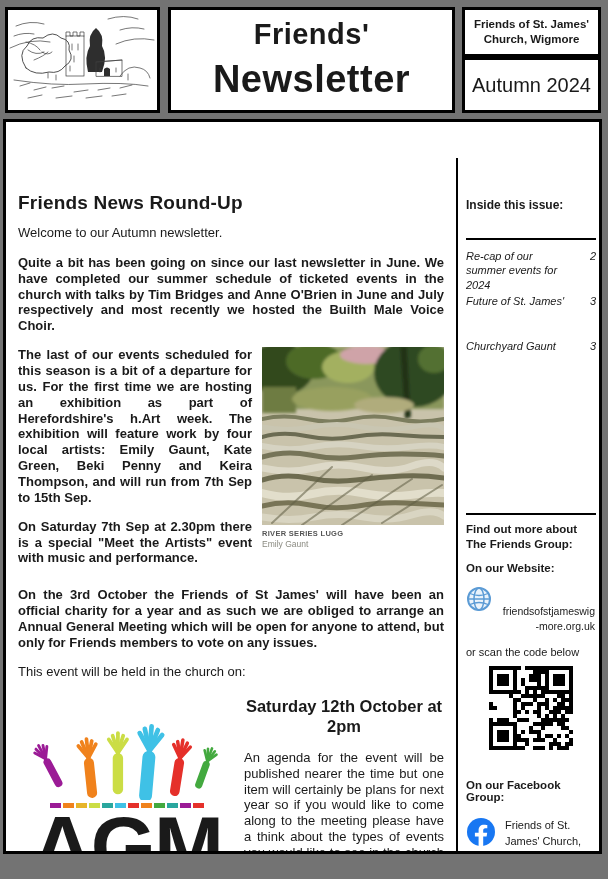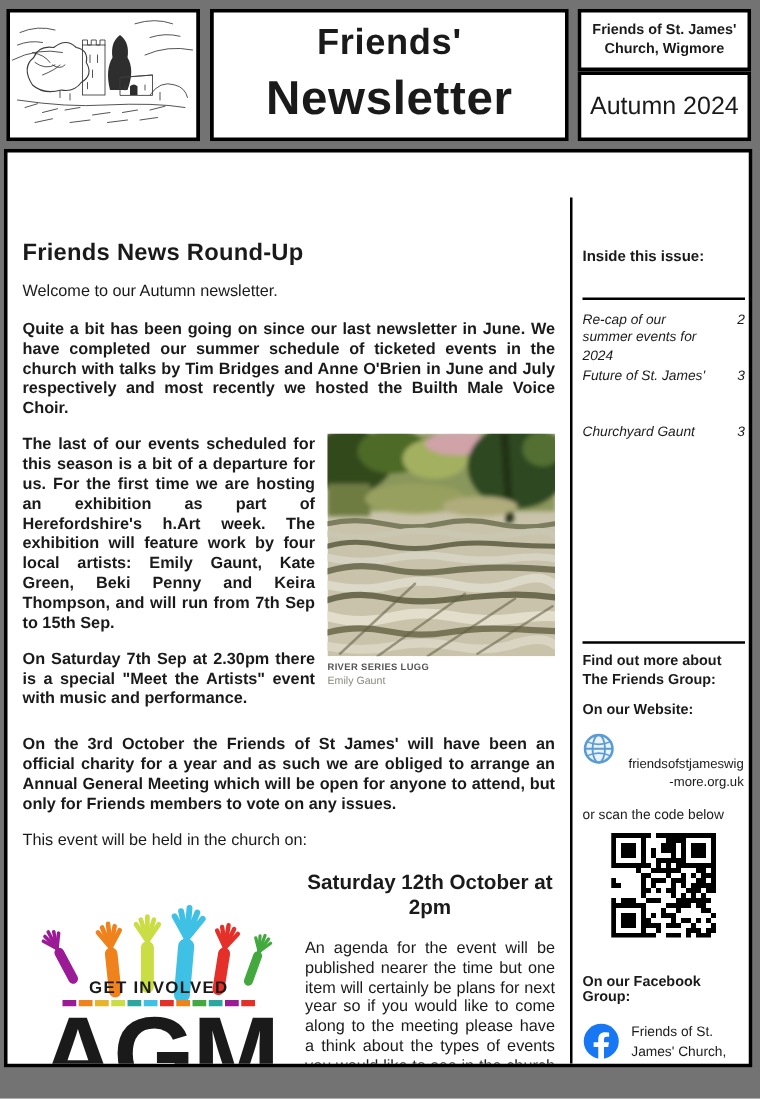--- a/index.html
+++ b/index.html
@@ -170,21 +170,20 @@
                 <rect x="-2.2" y="-67" width="4.4" height="23" rx="2.2" transform="rotate(34 0 -46)"></rect>
               </g>
             </defs>
             <use href="#hand" transform="translate(36,96) rotate(-28) scale(0.72)" data-name="hand-purple" fill="#9b1b96"></use>
             <use href="#hand" transform="translate(72,108) rotate(-6) scale(0.92)" data-name="hand-orange" fill="#f0821c"></use>
             <use href="#hand" transform="translate(100,104) scale(0.95)" data-name="hand-lime" fill="#cbdd45"></use>
             <use href="#hand" transform="translate(130,112) rotate(5) scale(1.18)" data-name="hand-blue" fill="#3fc1e6"></use>
             <use href="#hand" transform="translate(162,106) rotate(9) scale(0.88)" data-name="hand-red" fill="#e5302a"></use>
             <use href="#hand" transform="translate(188,98) rotate(20) scale(0.66)" data-name="hand-green" fill="#43a93f"></use>
           </svg>
-          <div class="get-involved" data-name="get-involved-label">GET INVOLVED</div>
           <div data-name="agm-color-bar">
               <div style="background: rgb(155, 27, 150);"></div>
               <div style="background: rgb(240, 130, 28);"></div>
               <div style="background: rgb(231, 181, 42);"></div>
               <div style="background: rgb(203, 221, 69);"></div>
               <div style="background: rgb(42, 167, 158);"></div>
               <div style="background: rgb(63, 193, 230);"></div>
               <div style="background: rgb(229, 48, 42);"></div>
               <div style="background: rgb(240, 130, 28);"></div>
               <div style="background: rgb(67, 169, 63);"></div>

